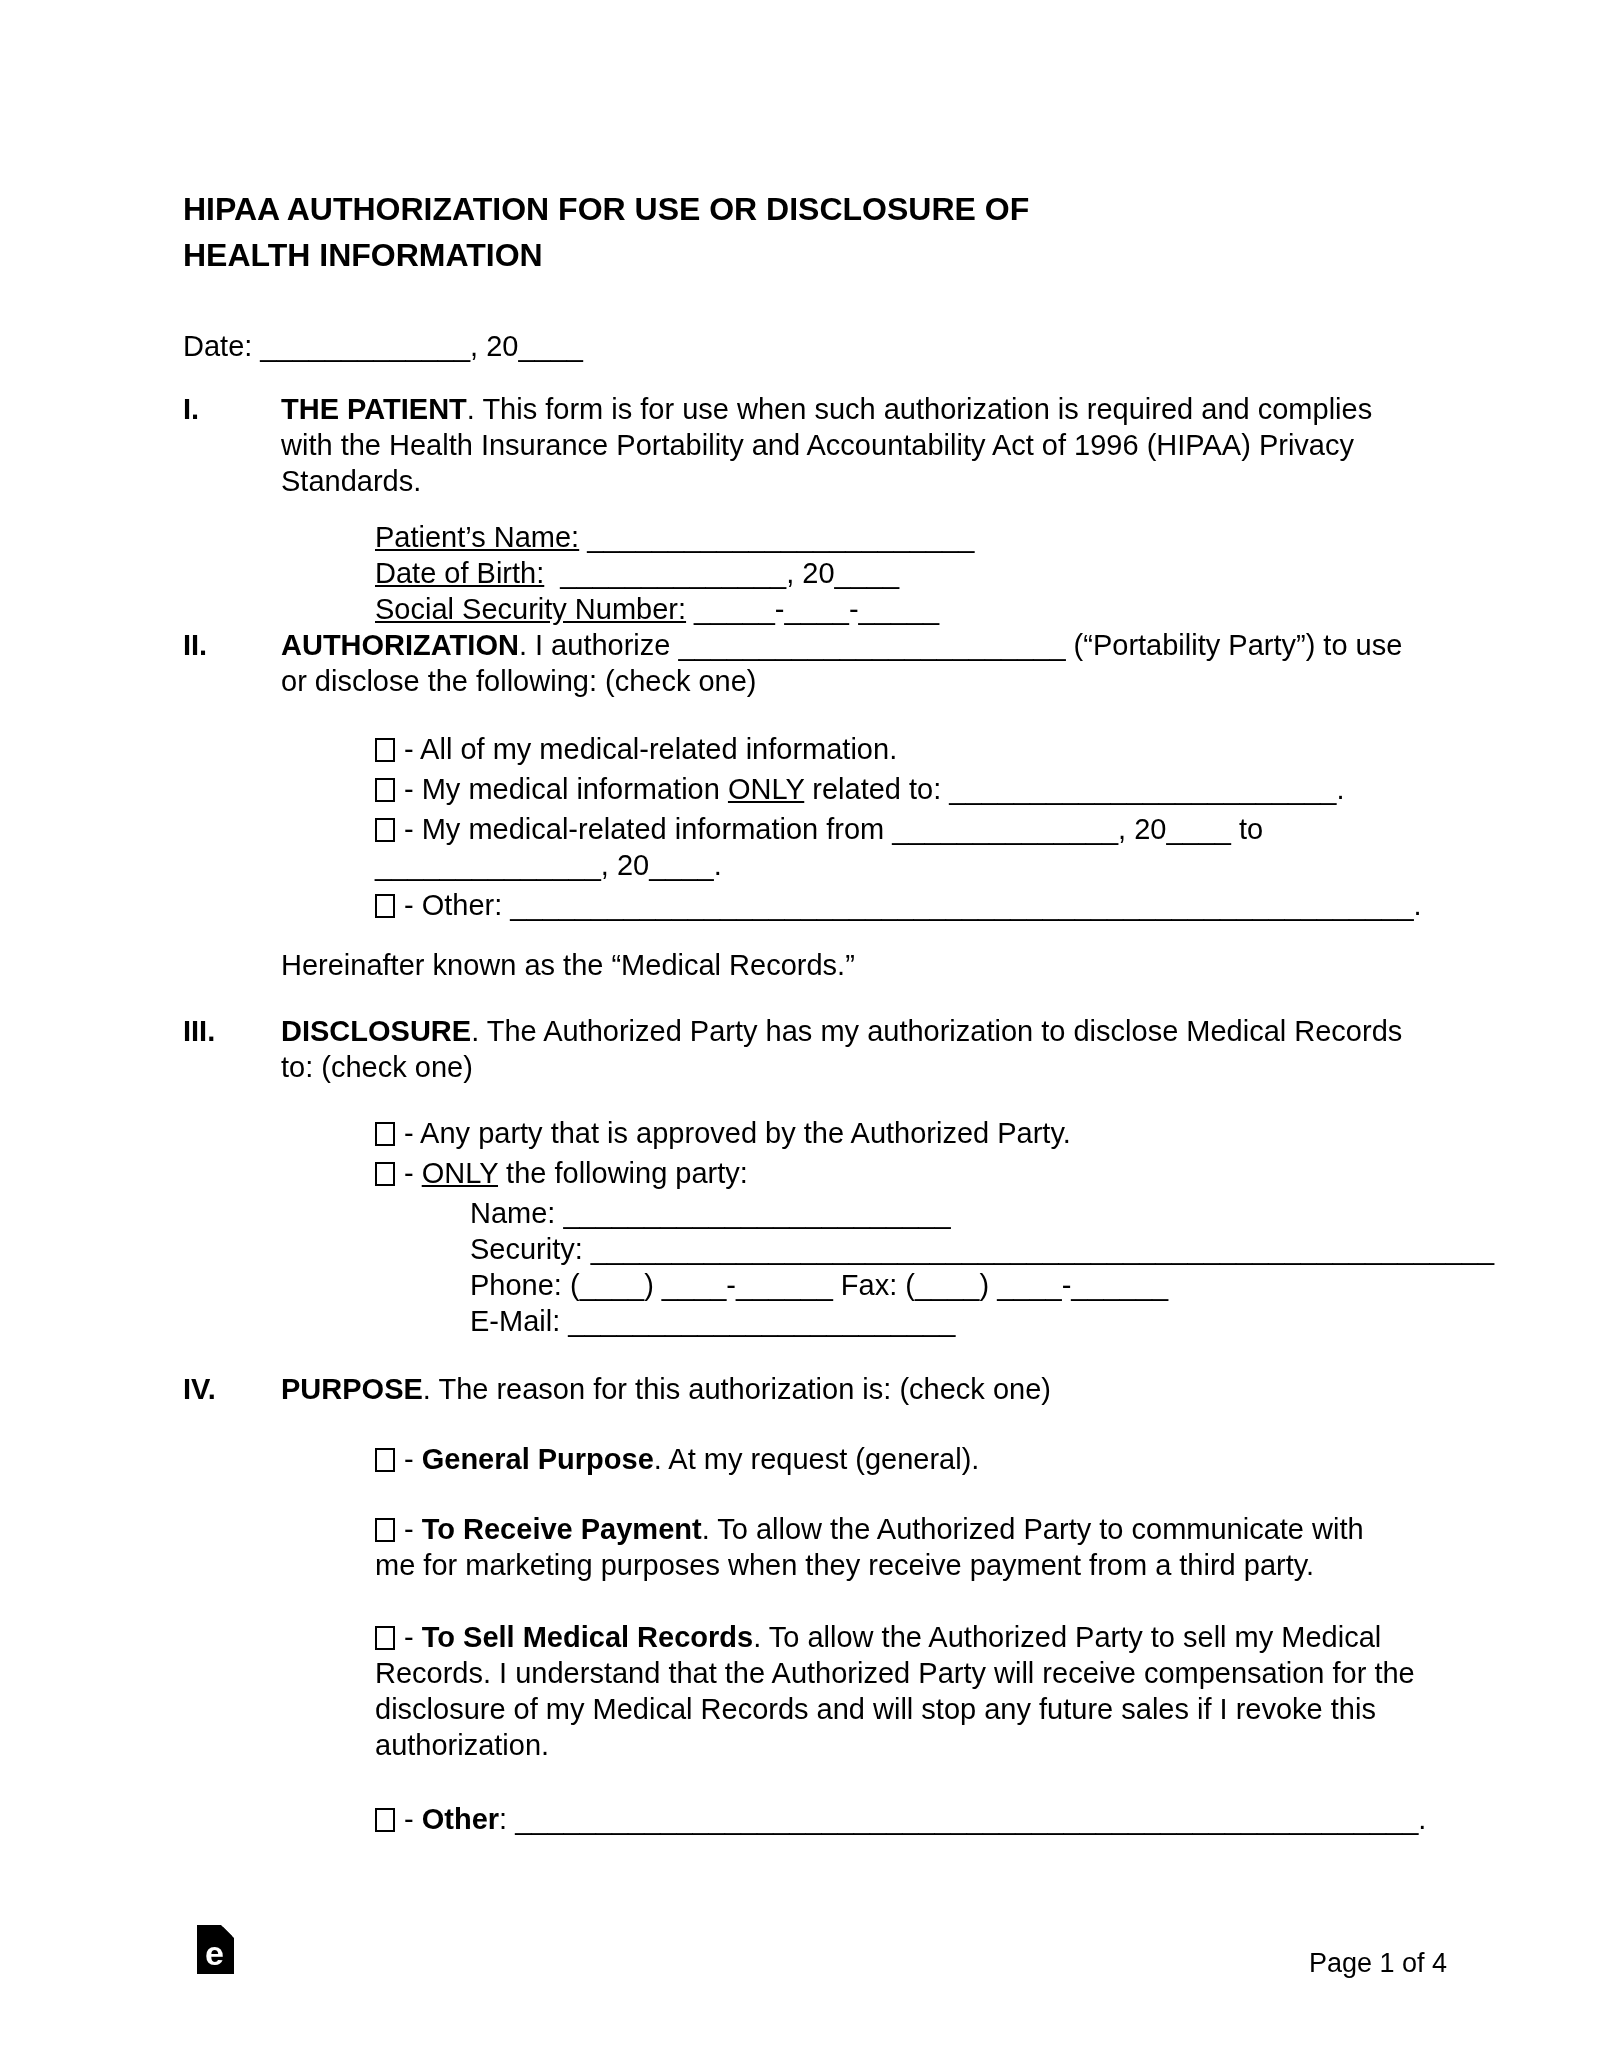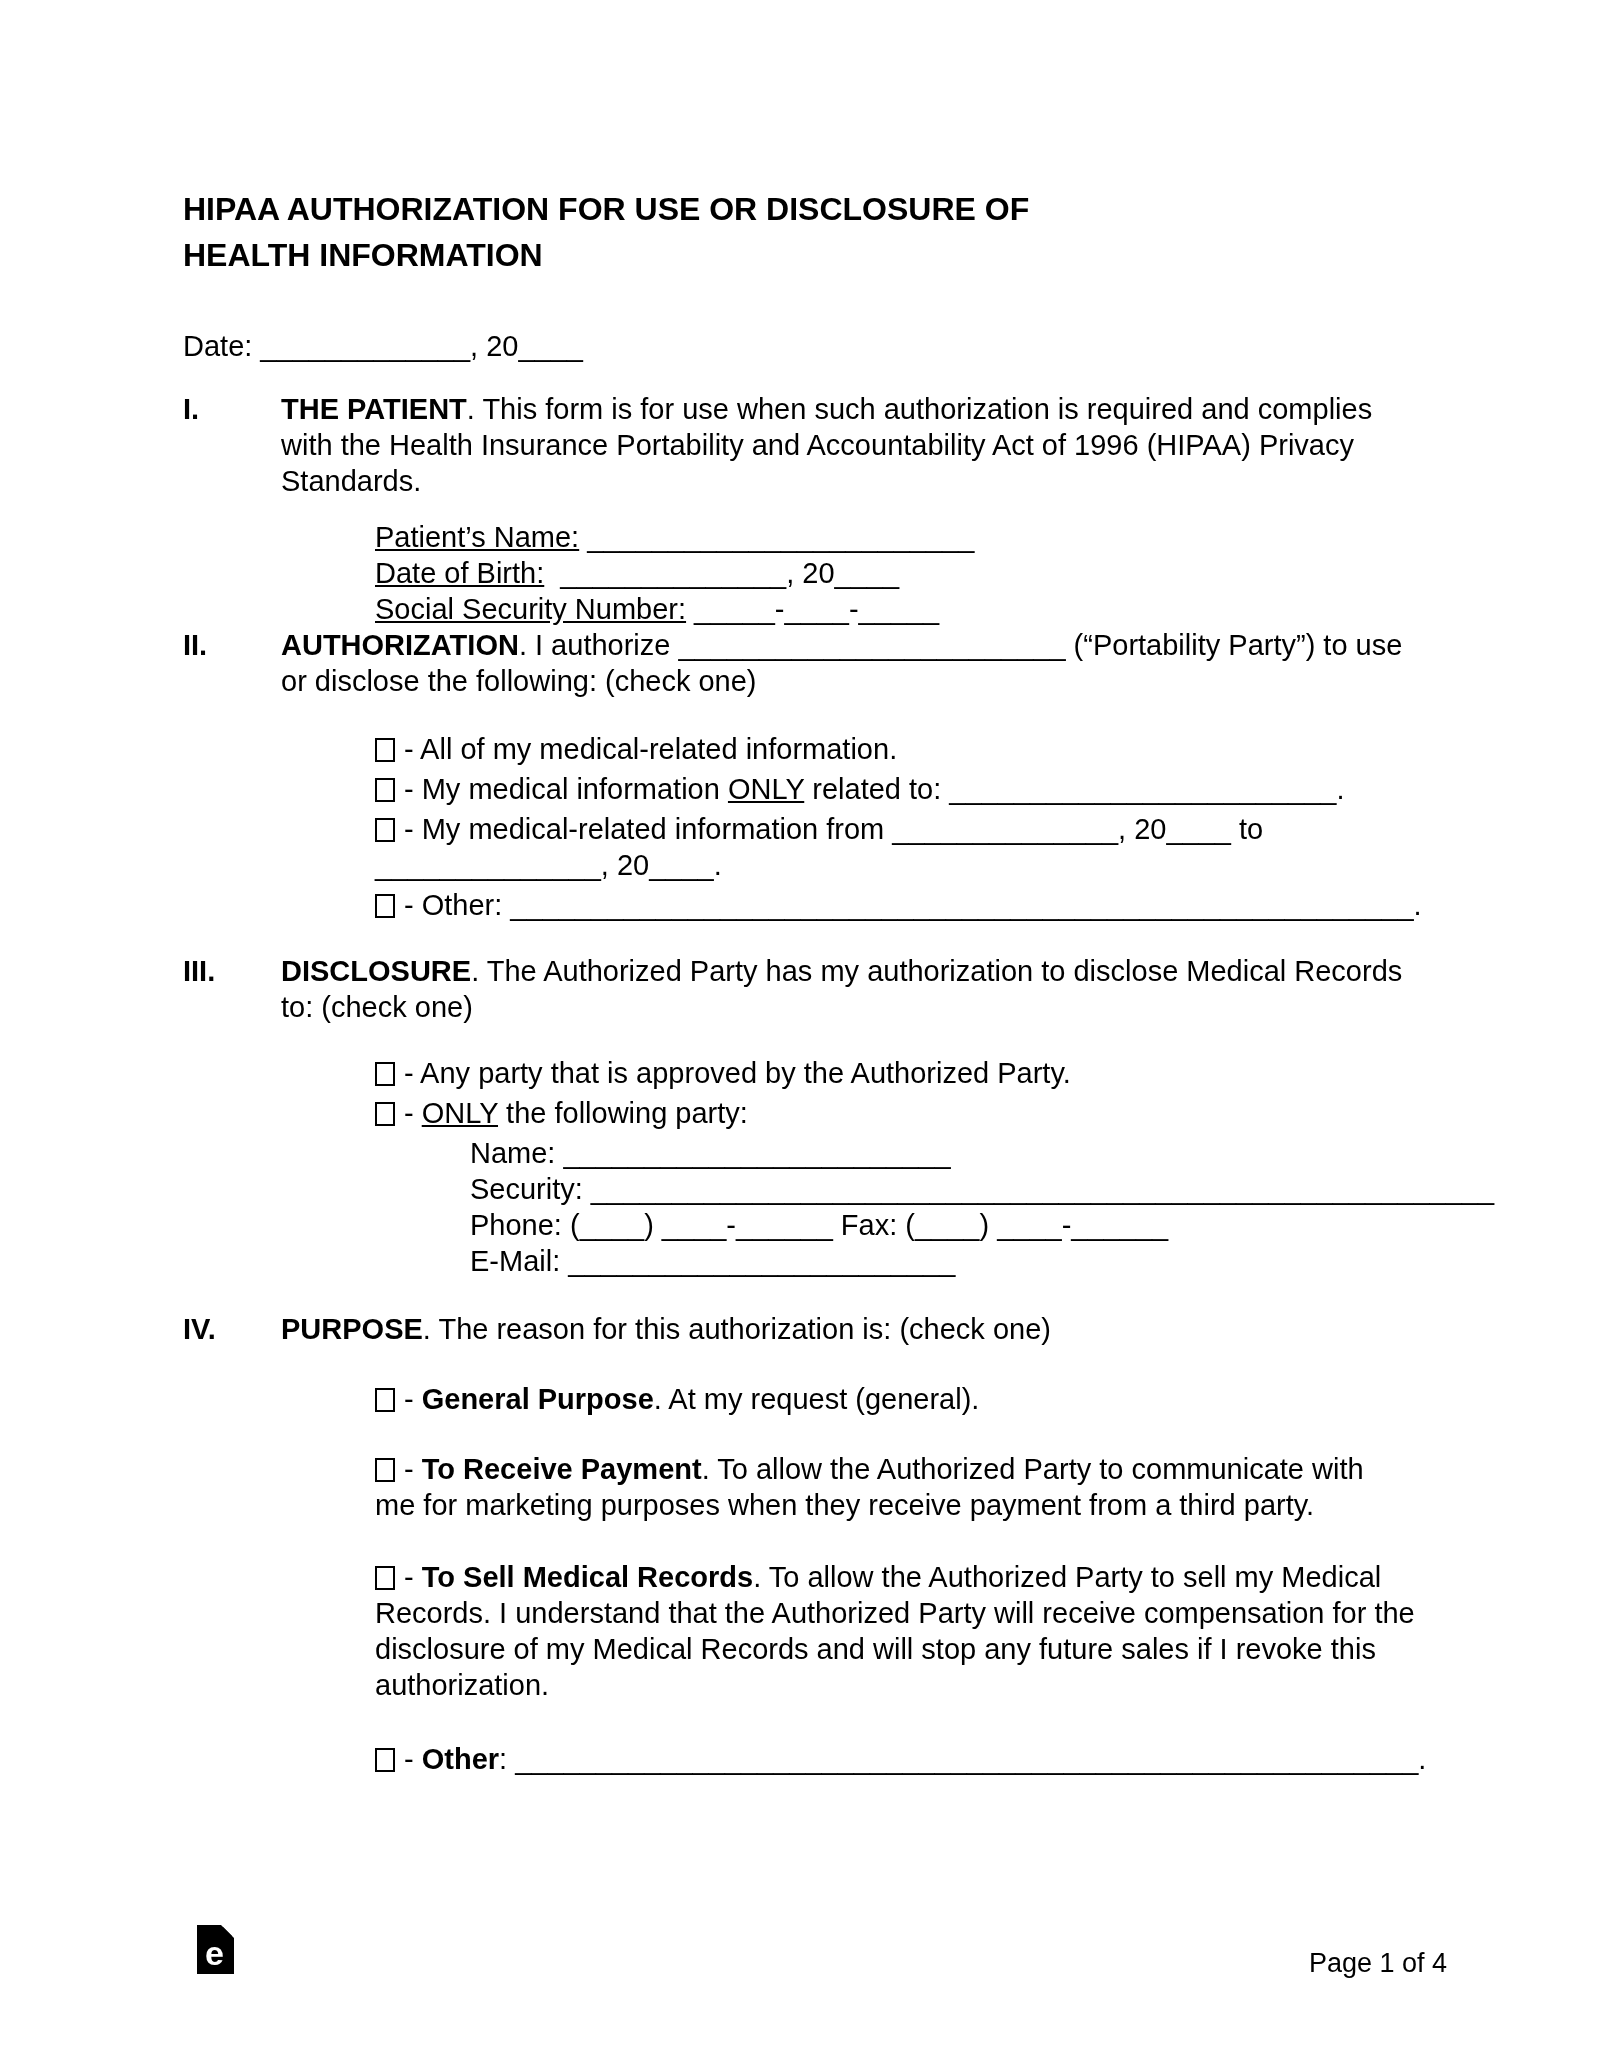--- a/index.html
+++ b/index.html
@@ -106,20 +106,21 @@
       <div class="line"><span class="cb"></span><span><span>- My medical information </span><span class="u">ONLY</span><span> related to: ________________________.</span></span></div>
     </div>
     <div class="cb-row">
       <div class="line"><span class="cb"></span><span><span>- My medical-related information from ______________, 20____ to</span></span></div>
       <div class="line"><span>______________, 20____.</span></div>
     </div>
     <div class="cb-row">
       <div class="line"><span class="cb"></span><span><span>- Other: ________________________________________________________.</span></span></div>
     </div>
   </div>
+  <div class="ind-text line" id="note2"><span>Hereinafter known as the “Medical Records.”</span></div>
 
   <div class="sec" id="sec3">
     <div class="num">III.</div>
     <div class="sec-body">
       <div class="line"><span class="b">DISCLOSURE</span><span>. The Authorized Party has my authorization to disclose Medical Records</span></div>
       <div class="line"><span>to: (check one)</span></div>
     </div>
   </div>
   <div class="ind-cb" id="cbs3">
     <div class="cb-row">

